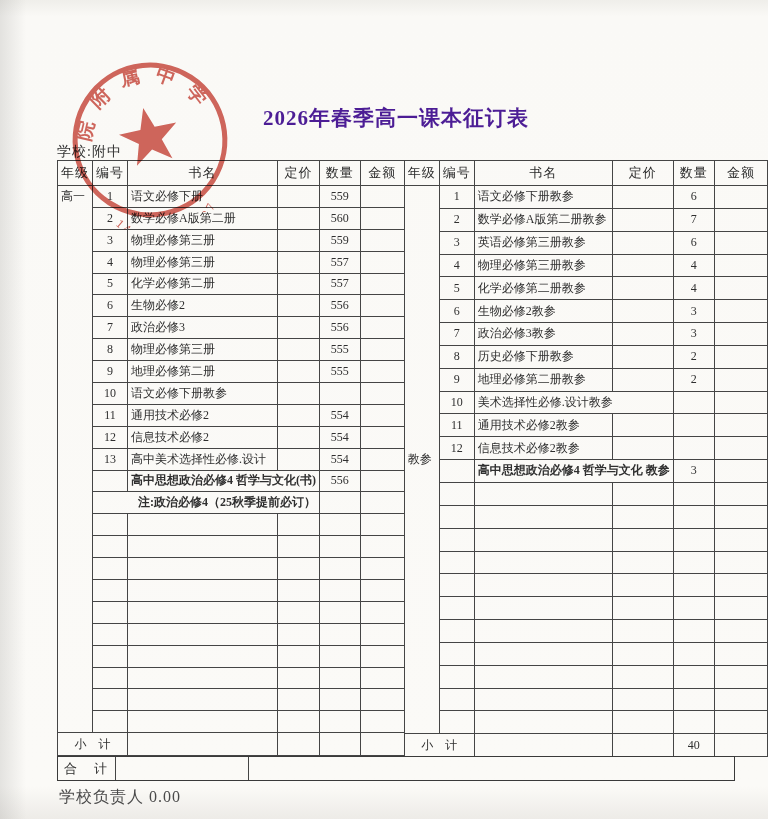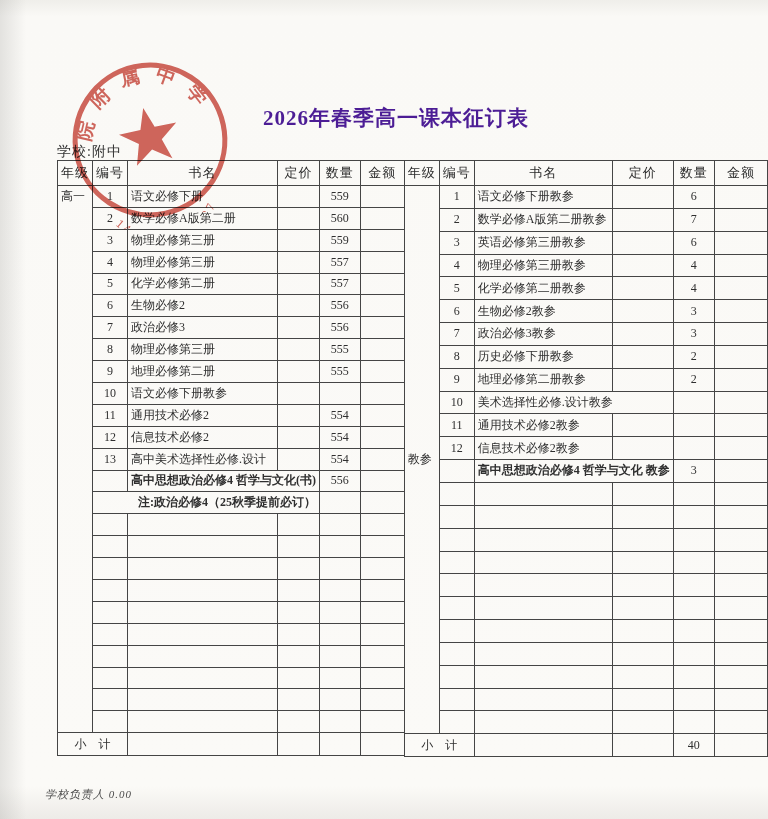--- a/index.html
+++ b/index.html
@@ -28,21 +28,21 @@
   td.grade-top{vertical-align:top;text-align:left;padding-top:4px;}
   td.grade-mid{vertical-align:middle;}
   td.b{font-weight:bold;}
   .grand{position:absolute;left:57px;top:756px;width:678px;height:25px;display:flex;
     border:1.5px solid #3a3a3a;box-sizing:border-box;background:transparent;}
   .grand .gcell{box-sizing:border-box;height:100%;}
   .grand .g1{width:58px;border-right:1px solid #454545;display:flex;align-items:center;
     justify-content:center;font-size:13px;letter-spacing:2px;}
   .grand .g2{width:133px;border-right:1px solid #454545;}
   .grand .g3{flex:1;}
-  .footer{position:absolute;left:45px;top:787px;font-size:11px;color:#4a4a4a;letter-spacing:1px;font-style:italic;}
+  .footer{position:absolute;left:59px;top:787px;font-size:16px;color:#4a4a4a;letter-spacing:1px;}
   .stamp{position:absolute;left:68px;top:58px;width:164px;height:164px;
     transform:rotate(-12deg);opacity:.82;mix-blend-mode:multiply;pointer-events:none;}
 </style>
 </head>
 <body>
 
 <div class="sheet">
 
   <div class="title">2026年春季高一课本征订表</div>
 
@@ -442,20 +442,25 @@
             <td class="c" colspan="2">小　计</td>
             <td></td>
             <td></td>
             <td class="c">40</td>
             <td></td>
           </tr>
         </tbody>
       </table>
   </div>
 
+  <div class="grand">
+    <div class="gcell g1">合　计</div>
+    <div class="gcell g2"></div>
+    <div class="gcell g3"></div>
+  </div>
 
   <div class="footer">学校负责人 0.00</div>
 
   <svg class="stamp" viewBox="0 0 160 160">
     <g fill="none" stroke="#c8453a">
       <circle cx="80" cy="80" r="73" stroke-width="5"></circle>
     </g>
     <path id="arcTop" d="M 24,90 A 57,57 0 1 1 136,90" fill="none" stroke="none"></path>
     <path id="arcBot" d="M 23.6,100.5 A 60,60 0 1 0 136.4,100.5" fill="none" stroke="none"></path>
     <text font-size="19" font-weight="bold" fill="#c8453a" letter-spacing="13" font-family="Liberation Serif, DejaVu Serif, serif">

